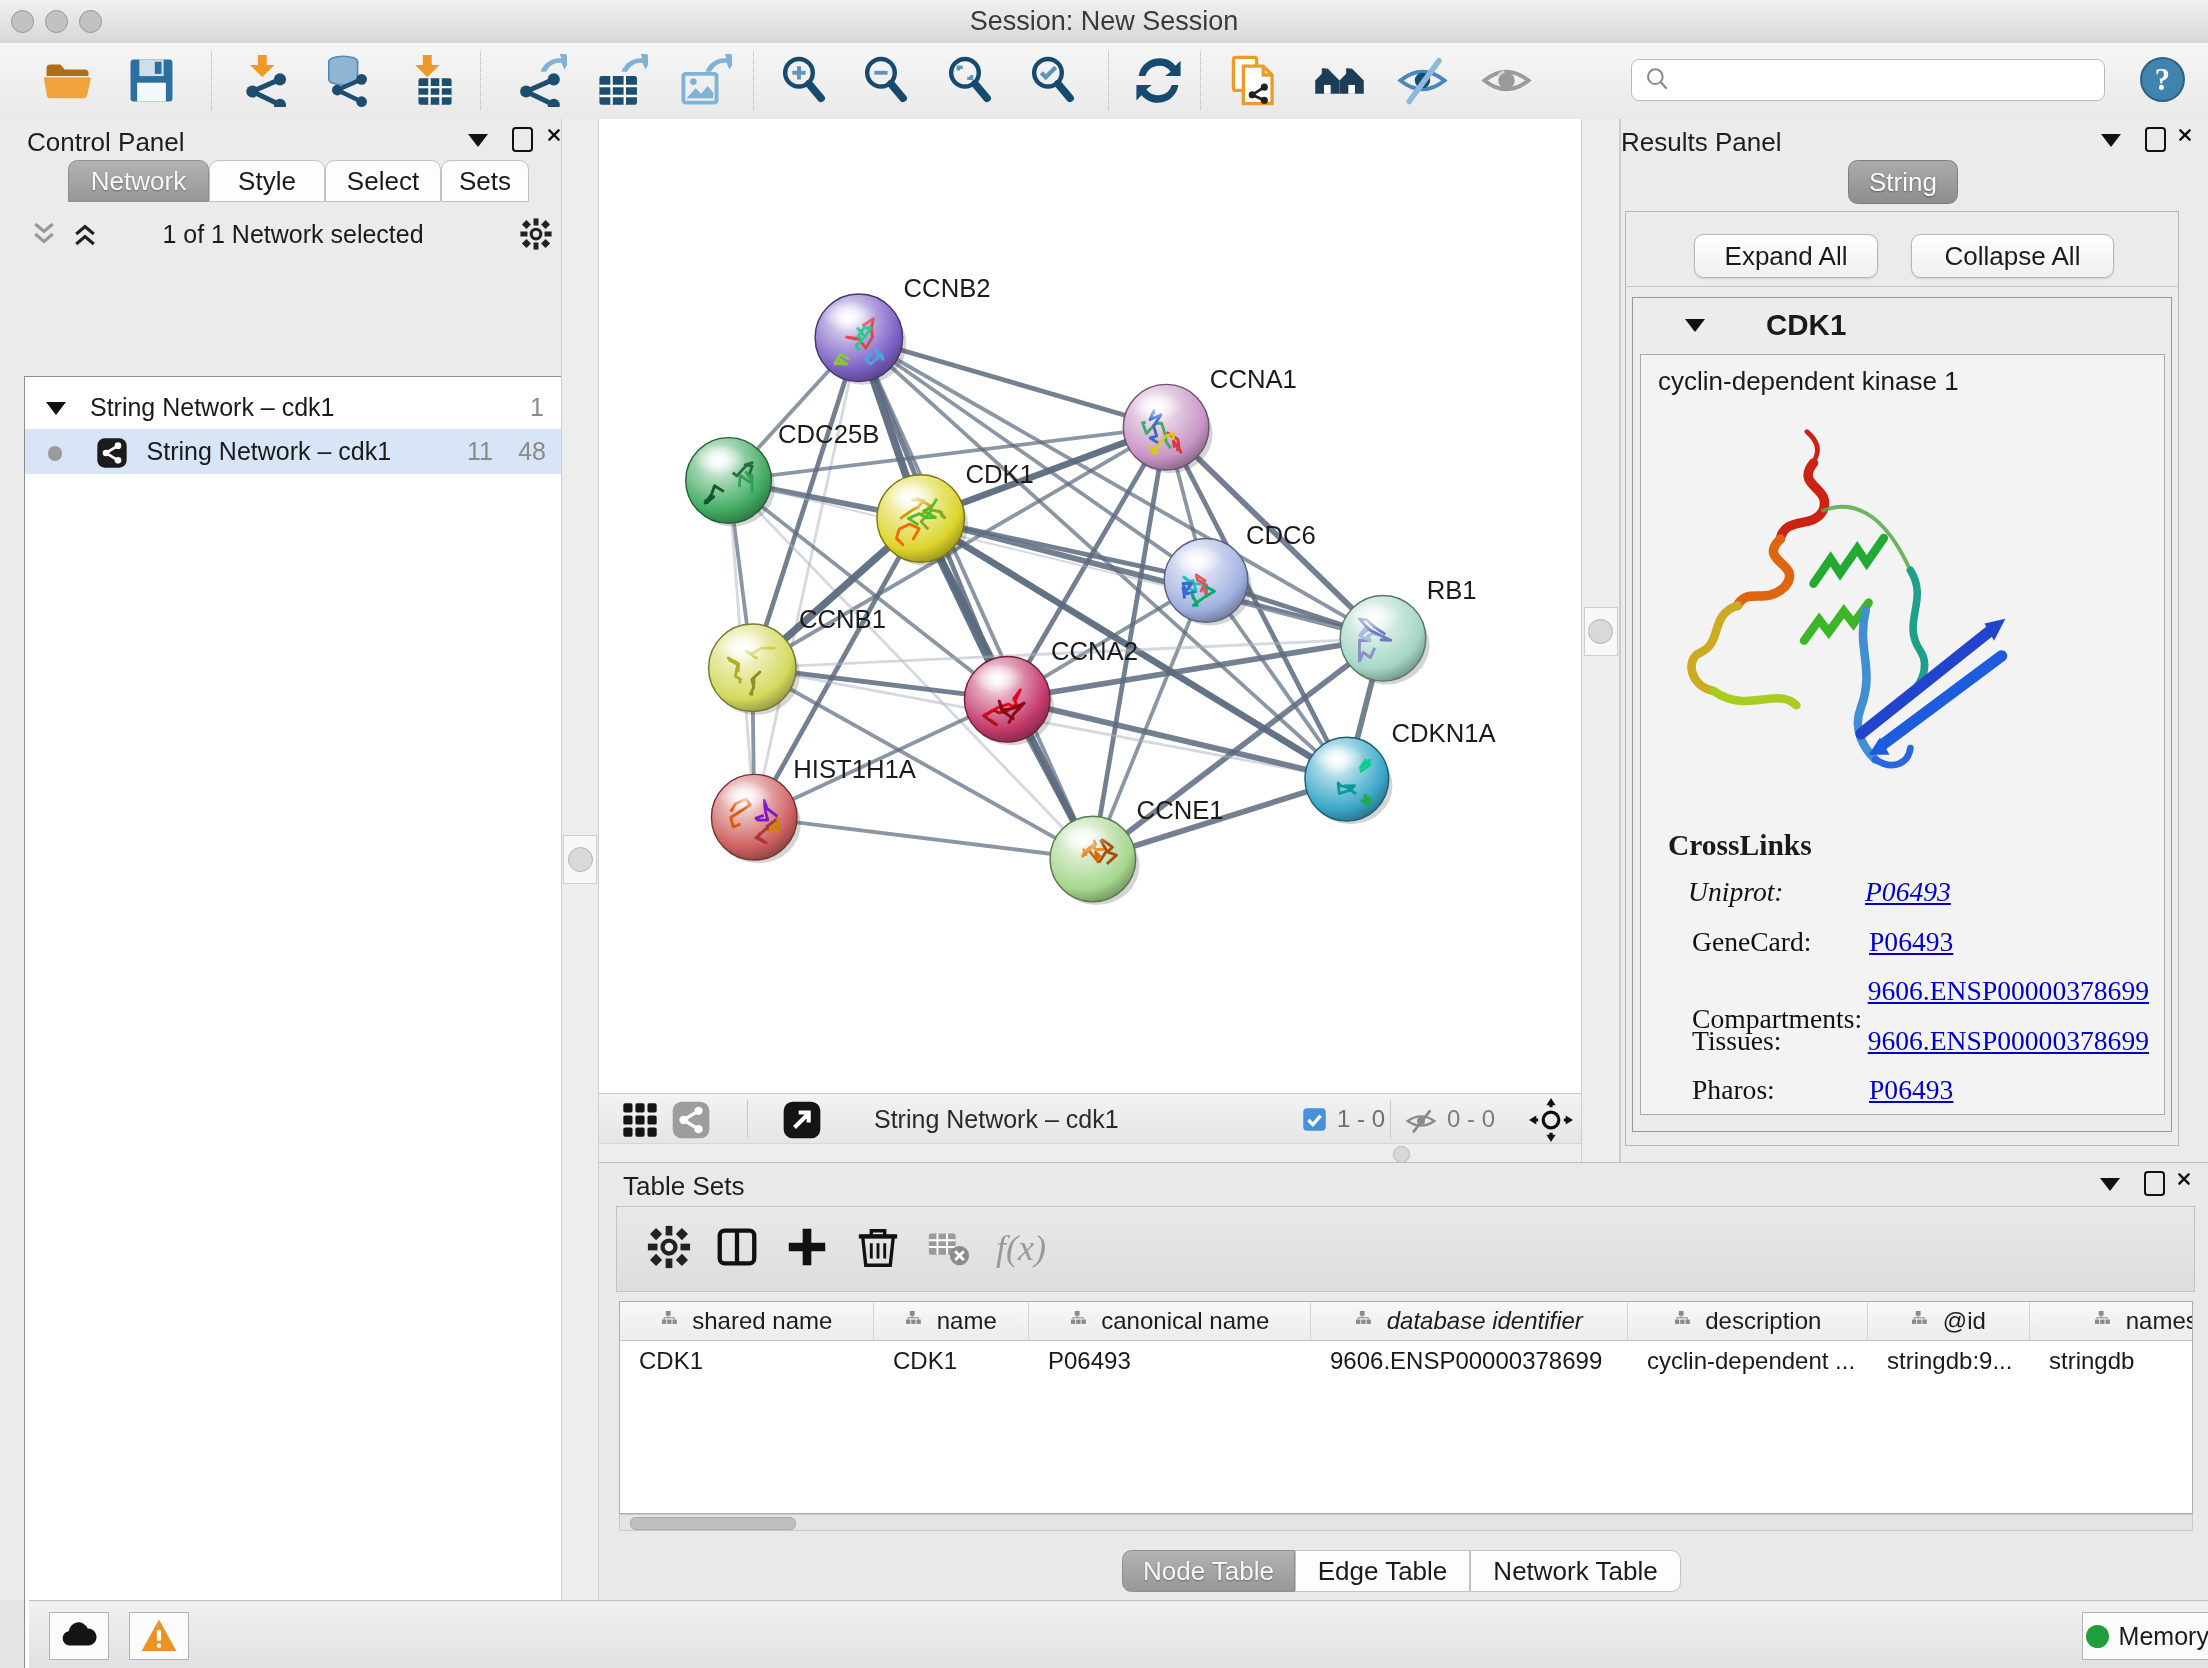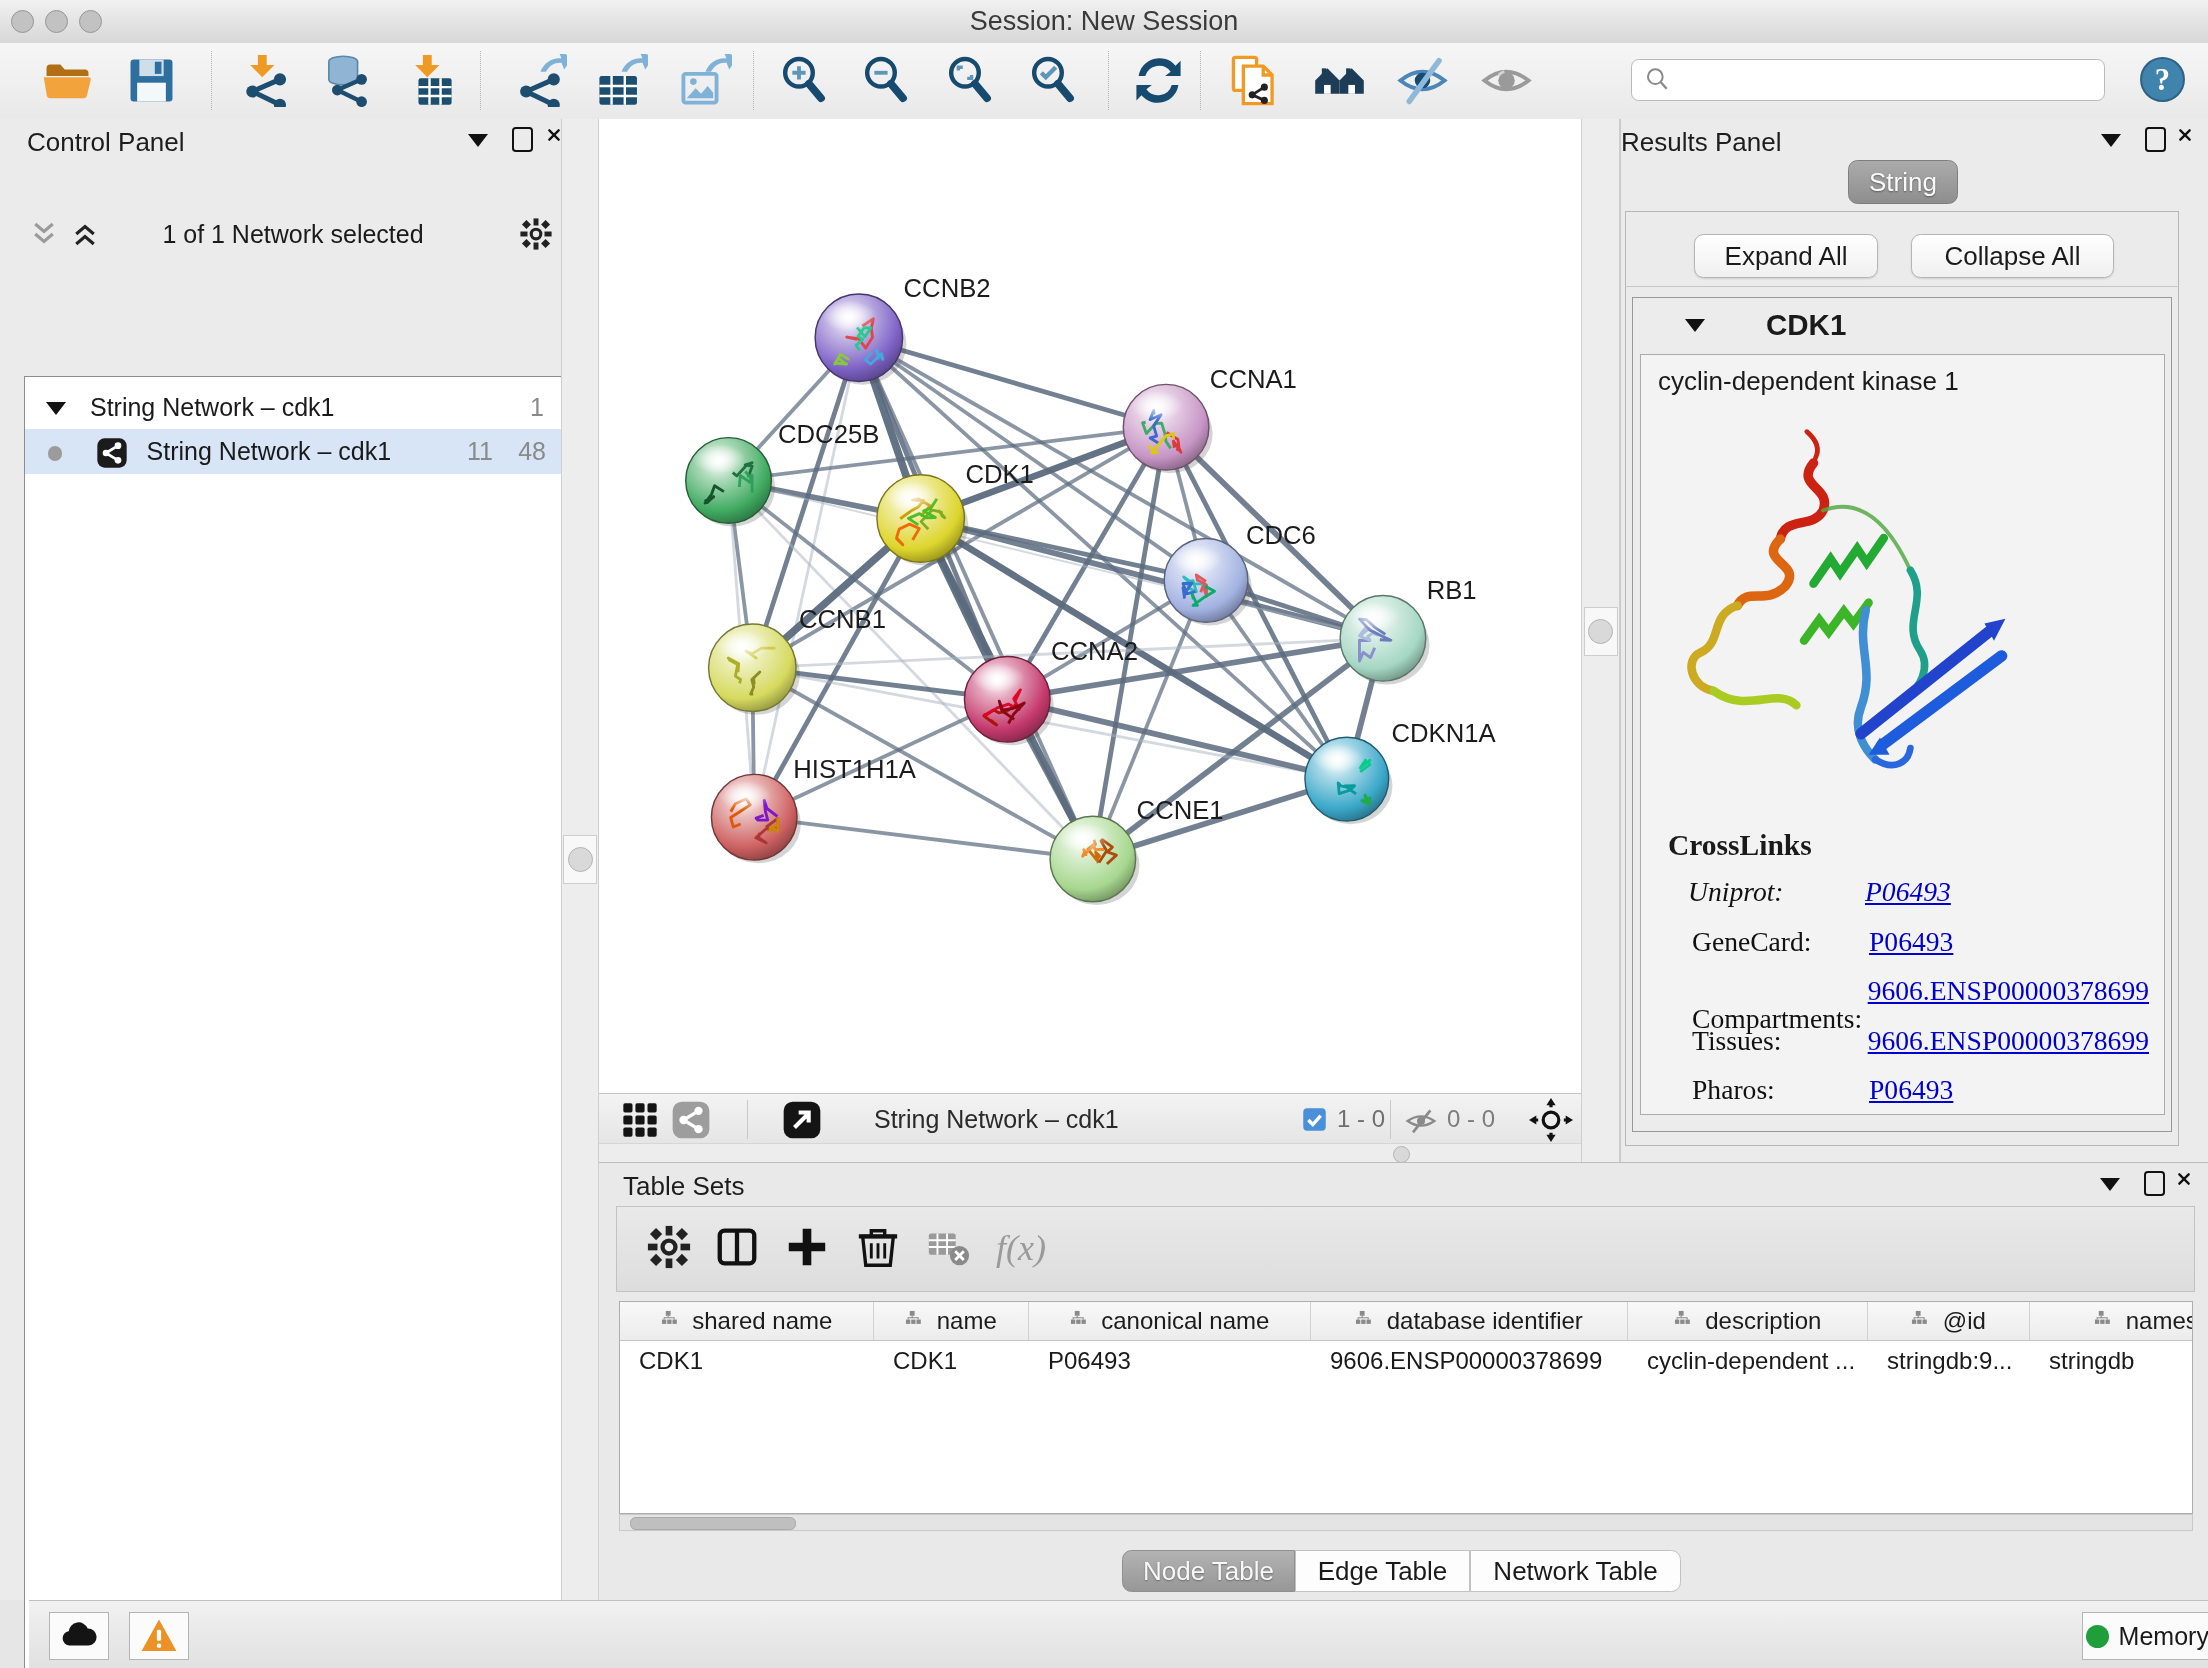--- a/index.html
+++ b/index.html
@@ -292,20 +292,26 @@
 <div class="abs control-panel">
   <div class="abs" style="left:27px;top:7.6px"><span class="panel-title">Control Panel</span></div>
   <span class="abs pt-collapse" style="left:468px;top:15px"></span>
   <span class="abs pt-float" style="left:512px;top:7.6px"></span>
   <span class="abs" style="left:546px;top:7.6px" id="cp-close">
       <svg width="16" height="16" viewBox="0 0 48 48">
         <path d="M10 10l28 28M38 10L10 38" stroke="#111" stroke-width="7" stroke-linecap="round"></path>
       </svg>
     </span>
 
+  <div class="abs" id="cp-tabs" style="left:68px;top:41px;display:flex">
+      <div class="ctab tab-active" style="width: 141px;">Network</div>
+      <div class="ctab" style="width: 116px;">Style</div>
+      <div class="ctab" style="width: 116px;">Select</div>
+      <div class="ctab" style="width: 88px;">Sets</div>
+    </div>
 
   <div class="abs" style="left:0;top:94px;width:561px;height:42px">
     <span class="abs" style="left:28.5px;top:5.7px" id="chev-dn">
         <svg width="30" height="30" viewBox="0 0 48 48">
           <path d="M10 8l14 12L38 8M10 24l14 12 14-12" fill="none" stroke="#9a9a9a" stroke-width="5"></path>
         </svg>
       </span>
     <span class="abs" style="left:70px;top:5.7px" id="chev-up">
         <svg width="30" height="30" viewBox="0 0 48 48">
           <path d="M10 40l14-12 14 12M10 24l14-12 14 12" fill="none" stroke="#222" stroke-width="5"></path>
@@ -892,21 +898,21 @@
               <rect x="10" y="2" width="10" height="10"></rect>
               <rect x="2" y="20" width="9" height="9"></rect>
               <rect x="13" y="20" width="9" height="9"></rect>
               <rect x="24" y="20" width="9" height="9"></rect>
             </g>
             <path d="M15 12v4M6.5 20v-4h21v4" stroke="#8a8a8a" stroke-width="2.2" fill="none"></path>
           </svg>
         </span>
         <span>canonical name</span>
       </div>
-      <div class="dt-hcell" style="width: 317px;">
+      <div class="dt-hcell" style="width: 317px; font-style: italic;">
         <span>
           <svg width="23" height="23" viewBox="0 0 48 48">
             <g fill="#8a8a8a">
               <rect x="10" y="2" width="10" height="10"></rect>
               <rect x="2" y="20" width="9" height="9"></rect>
               <rect x="13" y="20" width="9" height="9"></rect>
               <rect x="24" y="20" width="9" height="9"></rect>
             </g>
             <path d="M15 12v4M6.5 20v-4h21v4" stroke="#8a8a8a" stroke-width="2.2" fill="none"></path>
           </svg>

